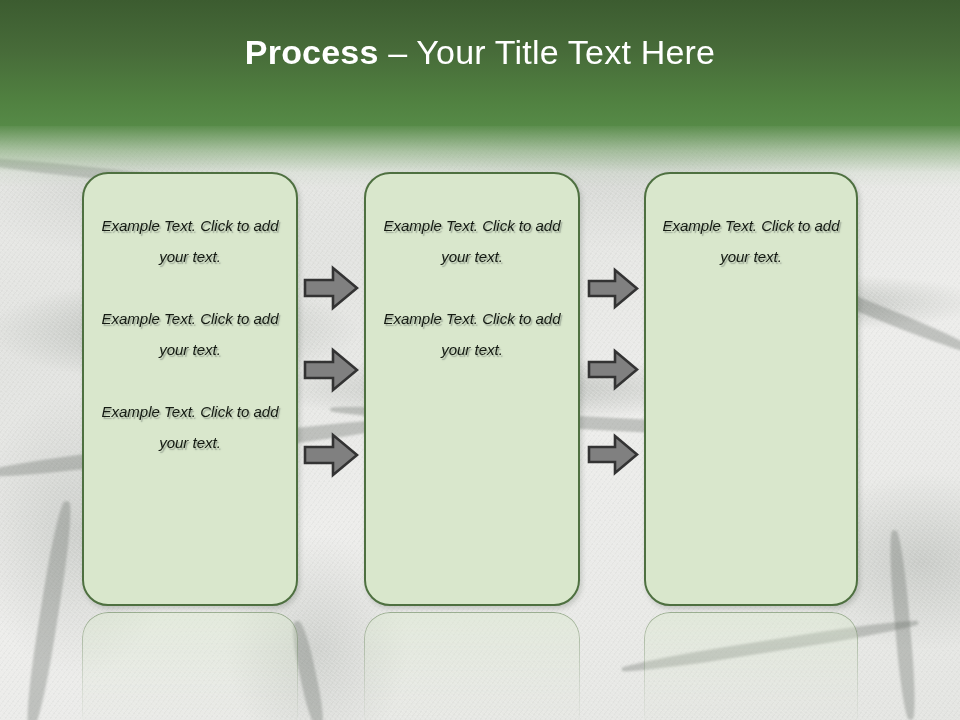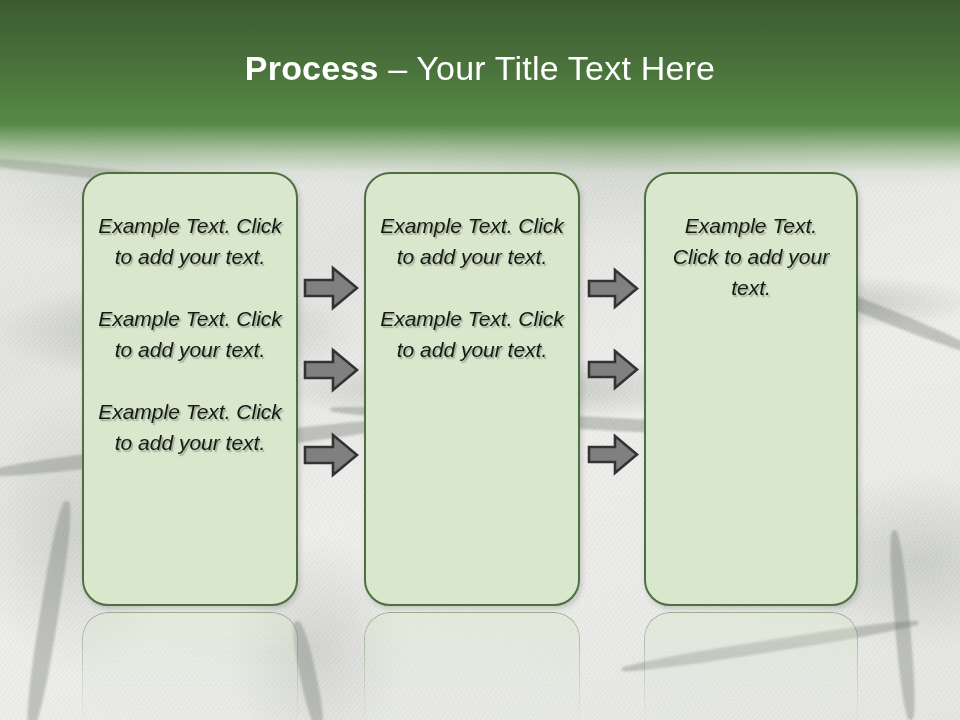--- a/index.html
+++ b/index.html
@@ -65,21 +65,21 @@
   .header-fade {
     position: absolute;
     left: 0; top: 126px;
     width: 960px;
     height: 62px;
     background: linear-gradient(to bottom, rgba(86,138,71,0.95) 0%, rgba(130,170,118,0.60) 40%, rgba(190,210,185,0.22) 75%, rgba(230,231,228,0.0) 100%);
   }
   .title {
     position: absolute;
     left: 0;
-    top: 48px;
+    top: 32px;
     width: 960px;
     text-align: center;
     color: #ffffff;
     font-size: 34px;
     line-height: 40px;
     letter-spacing: 0.2px;
     white-space: nowrap;
   }
   .title .t-bold { font-weight: bold; }
   .title .t-light { font-weight: normal; }
@@ -93,21 +93,21 @@
     box-sizing: border-box;
     box-shadow: 2px 3px 5px rgba(70,80,70,0.22);
   }
   .box-text {
     position: absolute;
     left: 14px;
     right: 14px;
     top: 36px;
     text-align: center;
     font-style: italic;
-    font-size: 21px;
+    font-size: 15px;
     line-height: 31px;
     color: #141a12;
     text-shadow: 1.5px 1.5px 1.2px rgba(110,120,110,0.55);
   }
   .box-text p {
     margin: 0 0 31px 0;
   }
   .box-text p:last-child { margin-bottom: 0; }
 
   

